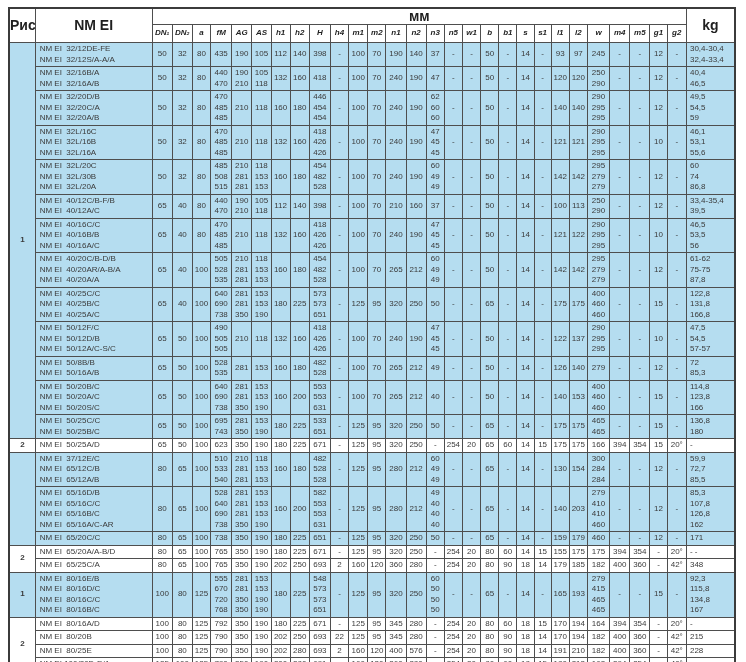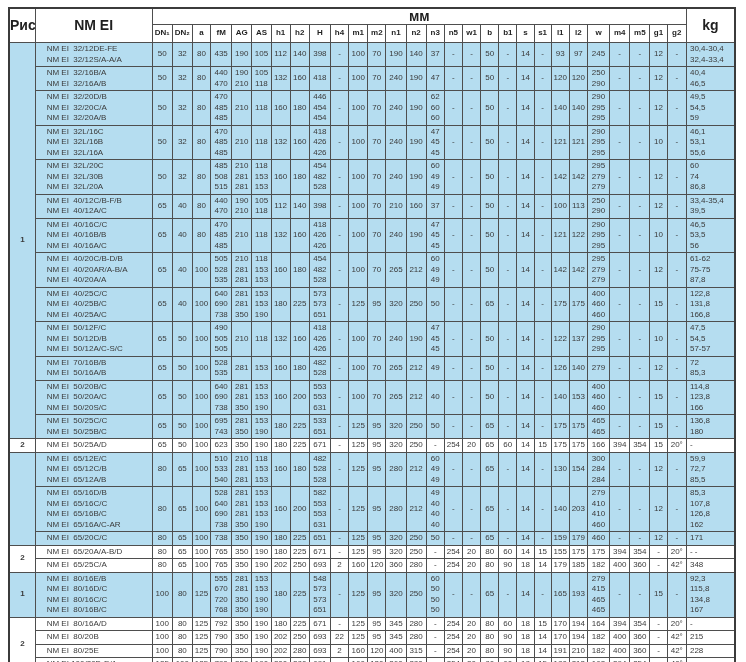--- a/index.html
+++ b/index.html
@@ -4,27 +4,27 @@
 <style>
   html,body{margin:0;padding:0;background:#ffffff;}
   body{width:746px;height:662px;overflow:hidden;font-family:"Liberation Sans",sans-serif;}
   .wrap{padding:7px 8px;}
   table{border-collapse:collapse;table-layout:fixed;border:2px solid #3b3b3b;width:728px;}
   th,td{border:1px solid #4e4e4e;text-align:center;vertical-align:middle;
         font-size:8px;line-height:10.5px;padding:1px 0;color:#3a3a3a;
         overflow:hidden;}
   th{font-weight:bold;color:#1f1f1f;background:#ffffff;}
   .unit-row th{height:13px;font-size:14px;}
-  .col-row th{height:15px;}
+  .col-row th{height:15px;font-style:italic;}
   tr.row-blue td{background:#b5ddF0;}
   tr.row-white td{background:#ffffff;}
   td.fig-cell{font-weight:bold;}
   td.fig-cell.shade-b{background:#b5ddf0;}
   td.fig-cell.shade-w{background:#ffffff;}
-  td.name-cell{text-align:left;white-space:pre;padding-left:11px;}
+  td.name-cell{text-align:left;white-space:pre;padding-left:4px;}
   td.num-cell{white-space:pre-line;}
   td.kg-cell{text-align:left;padding-left:3px;white-space:pre-line;}
 </style>
 </head>
 <body>
 
 <div class="wrap">
   <table>
     <colgroup id="cols">
         <col style="width: 26px;">
@@ -521,21 +521,21 @@
 295</td>
           <td class="num-cell">-</td>
           <td class="num-cell">-</td>
           <td class="num-cell">10</td>
           <td class="num-cell">-</td>
           <td class="num-cell kg-cell">47,5
 54,5
 57-57</td>
         </tr>
         <tr class="row-blue">
-          <td class="name-cell">NM EI  70/16B/B
+          <td class="name-cell">NM EI  50/8B/B
 NM EI  50/16A/B</td>
           <td class="num-cell">65</td>
           <td class="num-cell">50</td>
           <td class="num-cell">100</td>
           <td class="num-cell">528
 535</td>
           <td class="num-cell">281</td>
           <td class="num-cell">153</td>
           <td class="num-cell">160</td>
           <td class="num-cell">180</td>
@@ -676,21 +676,21 @@
           <td class="num-cell">175</td>
           <td class="num-cell">166</td>
           <td class="num-cell">394</td>
           <td class="num-cell">354</td>
           <td class="num-cell">15</td>
           <td class="num-cell">20°</td>
           <td class="num-cell kg-cell">-</td>
         </tr>
         <tr class="row-blue">
           <td rowspan="3" class="fig-cell shade-b"></td>
-          <td class="name-cell">NM EI  65/12E/C
+          <td class="name-cell">NM EI  37/12E/C
 NM EI  65/12C/B
 NM EI  65/12A/B</td>
           <td class="num-cell">80</td>
           <td class="num-cell">65</td>
           <td class="num-cell">100</td>
           <td class="num-cell">510
 533
 540</td>
           <td class="num-cell">210
 281
@@ -1013,21 +1013,21 @@
           <td class="num-cell">790</td>
           <td class="num-cell">350</td>
           <td class="num-cell">190</td>
           <td class="num-cell">202</td>
           <td class="num-cell">280</td>
           <td class="num-cell">693</td>
           <td class="num-cell">2</td>
           <td class="num-cell">160</td>
           <td class="num-cell">120</td>
           <td class="num-cell">400</td>
-          <td class="num-cell">315</td>
+          <td class="num-cell">576</td>
           <td class="num-cell">-</td>
           <td class="num-cell">254</td>
           <td class="num-cell">20</td>
           <td class="num-cell">80</td>
           <td class="num-cell">90</td>
           <td class="num-cell">18</td>
           <td class="num-cell">14</td>
           <td class="num-cell">191</td>
           <td class="num-cell">210</td>
           <td class="num-cell">182</td>

